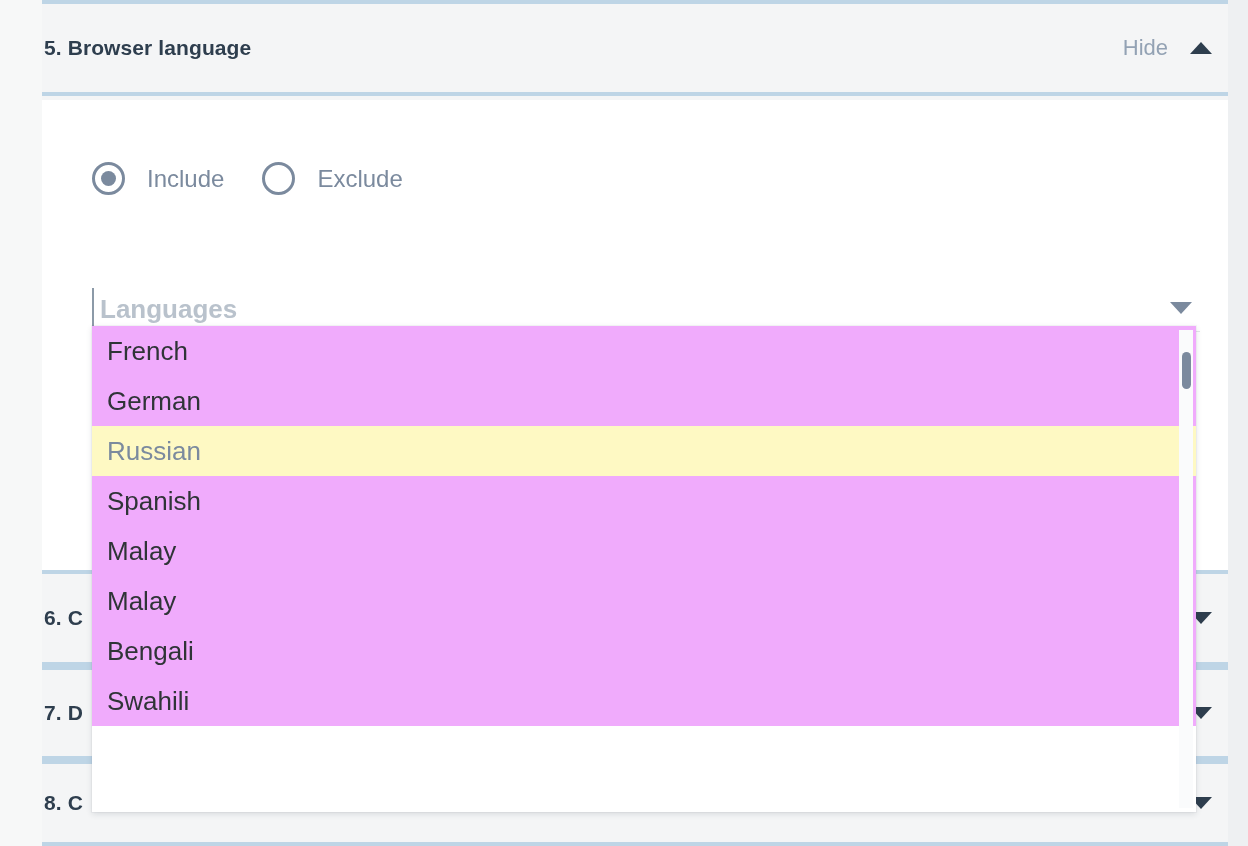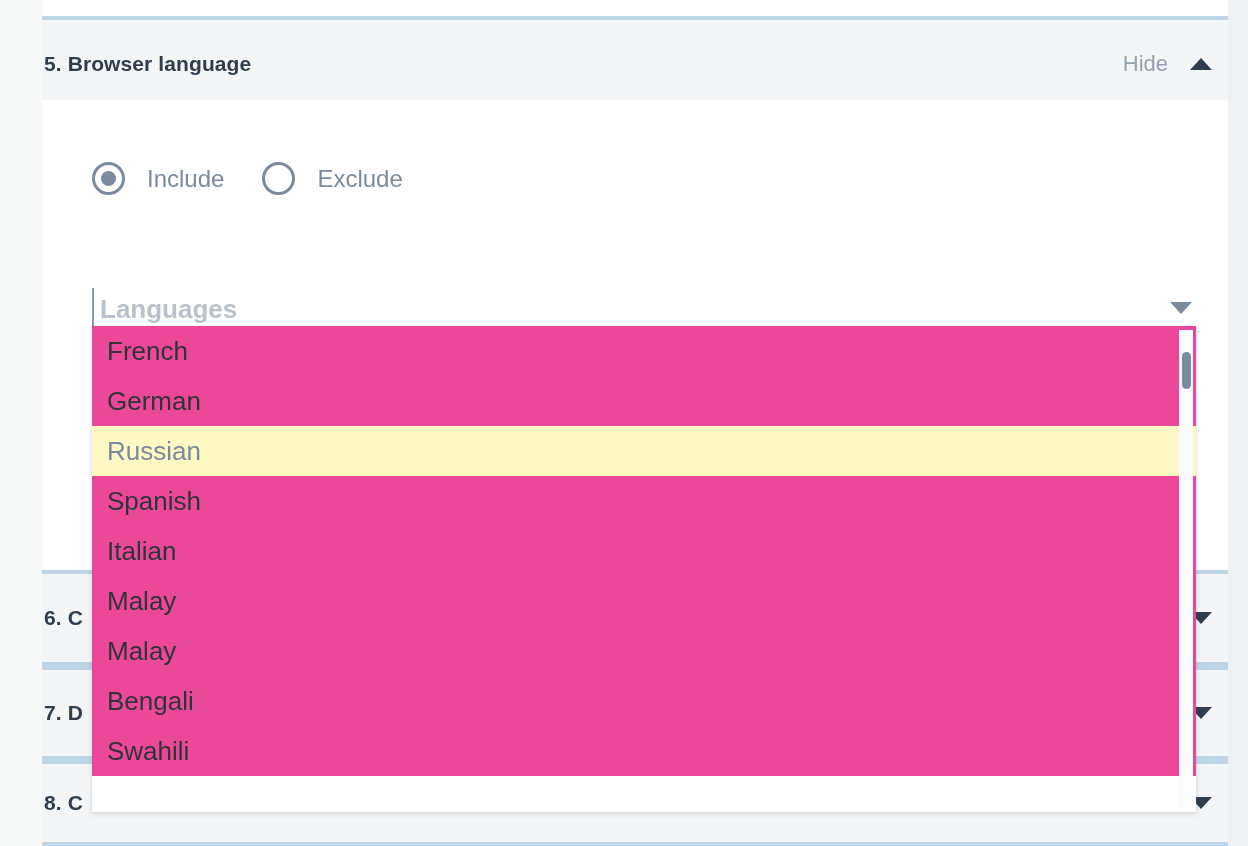--- a/index.html
+++ b/index.html
@@ -75,21 +75,21 @@
   }
   .caret {
     width: 0; height: 0;
     border-left: 11px solid transparent;
     border-right: 11px solid transparent;
   }
   .caret-up   { border-bottom: 12px solid #2e3e4e; }
   .caret-down { border-top: 12px solid #2e3e4e; }
 
   
-  #sec5 { top: 16px; height: 104px; }
+  #sec5 { top: 0; height: 104px; }
   #sec5 .section-head { height: 96px; }
 
   
   #sec5-body {
     position: absolute;
     left: 42px; top: 100px;
     width: 1186px; height: 470px;
     background: #ffffff;
   }
 
@@ -181,21 +181,21 @@
     position: relative;
     width: 100%;
   }
   .dd-item {
     height: 50px;
     display: flex;
     align-items: center;
     padding-left: 15px;
     font-size: 26px;
     color: #2f3437;
-    background: #ec4899;
+    background: #f0abfc;
     cursor: pointer;
     white-space: nowrap;
   }
   .dd-item.active {
     background: #fef9c3;
     color: #7b8a9e;
   }
   .dd-scroll-track {
     position: absolute;
     right: 3px; top: 4px;
@@ -249,21 +249,20 @@
     <span class="combo-placeholder">Languages</span>
     <span class="combo-arrow"></span>
   </div>
 
   <div class="dropdown">
     <div class="dd-list" id="dd-list">
         <div class="dd-item">French</div>
         <div class="dd-item">German</div>
         <div class="dd-item active">Russian</div>
         <div class="dd-item">Spanish</div>
-        <div class="dd-item">Italian</div>
         <div class="dd-item">Malay</div>
         <div class="dd-item">Malay</div>
         <div class="dd-item">Bengali</div>
         <div class="dd-item">Swahili</div>
       </div>
     <div class="dd-scroll-track"></div>
     <div class="dd-scroll-thumb"></div>
   </div>
 
   <div class="section" id="sec6">

